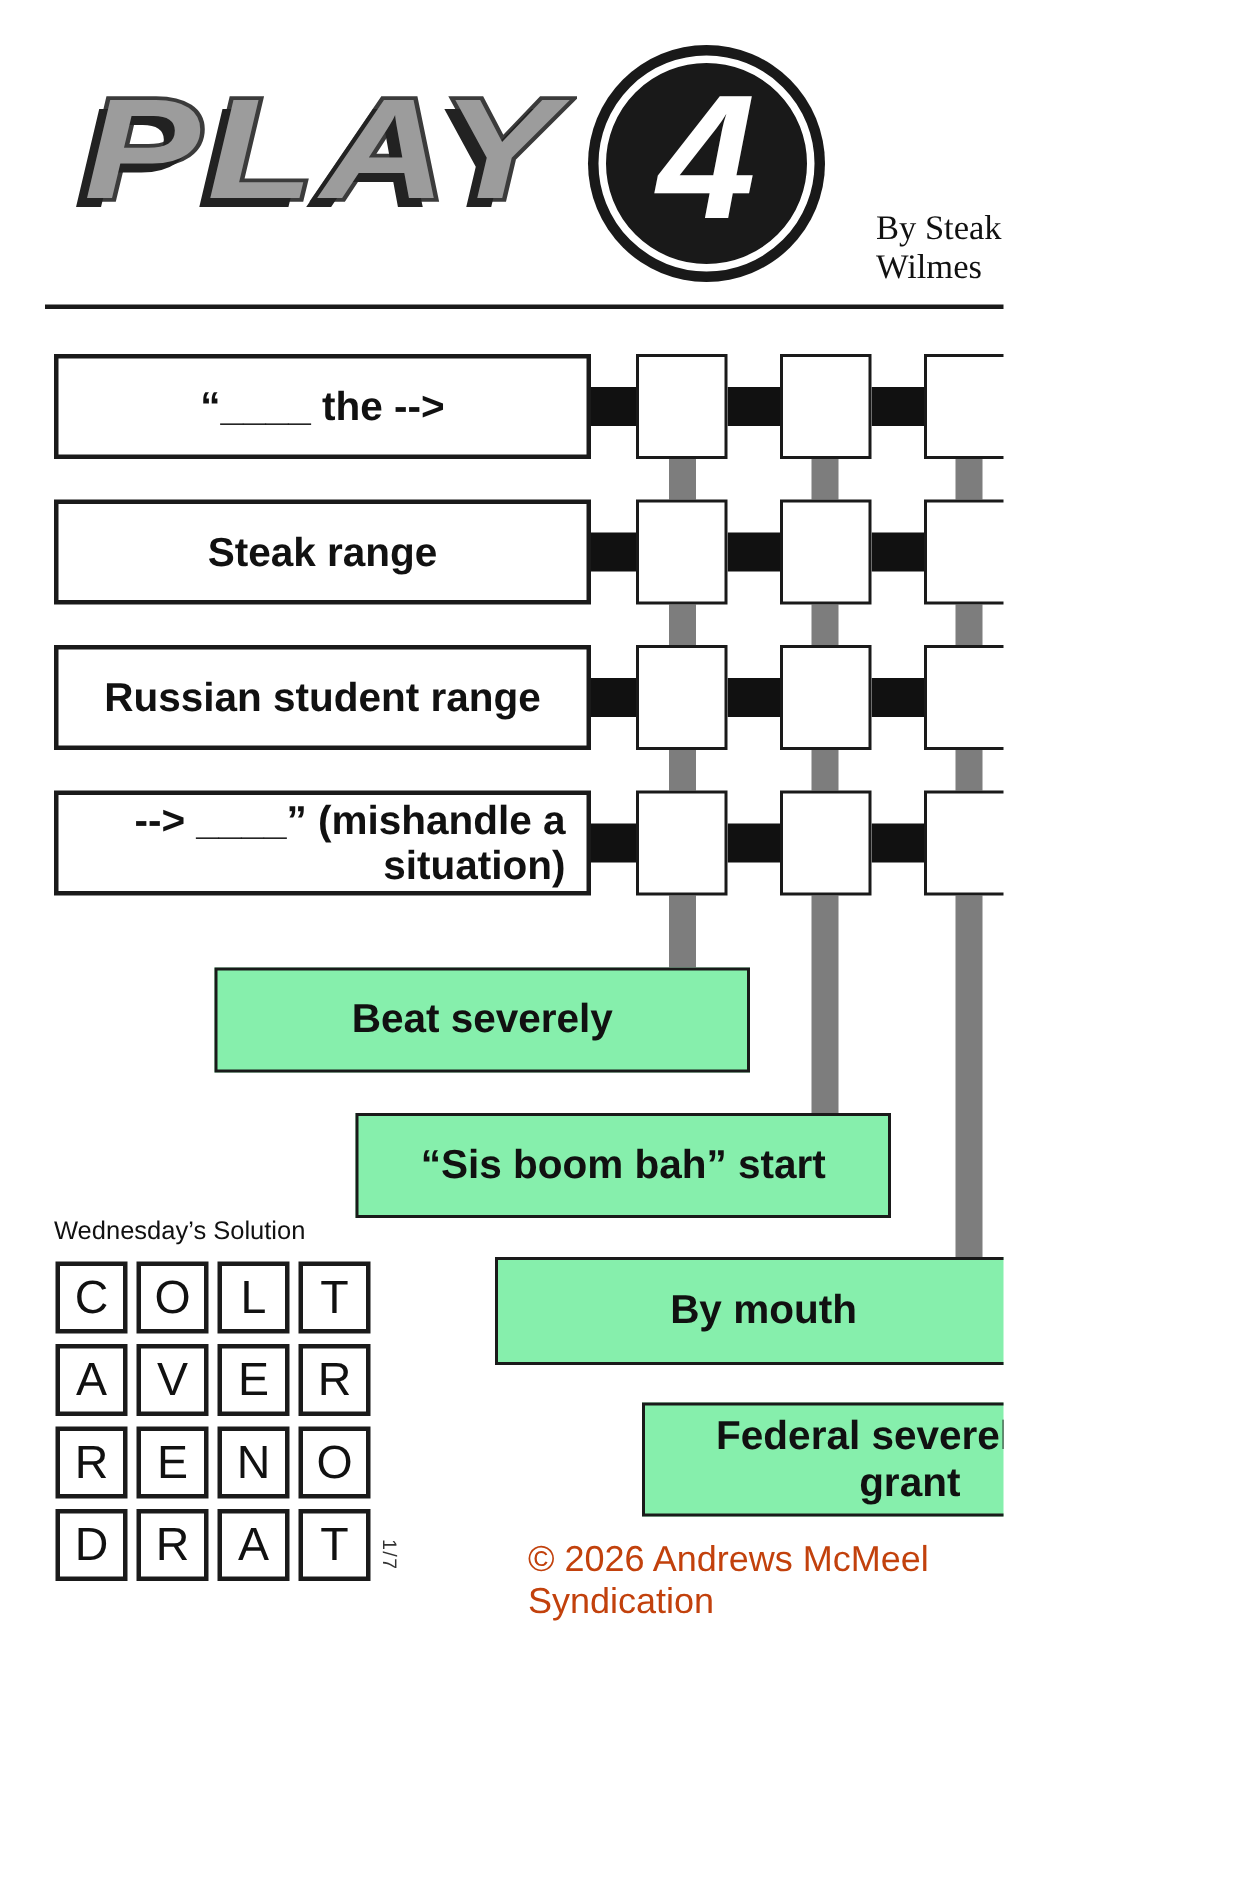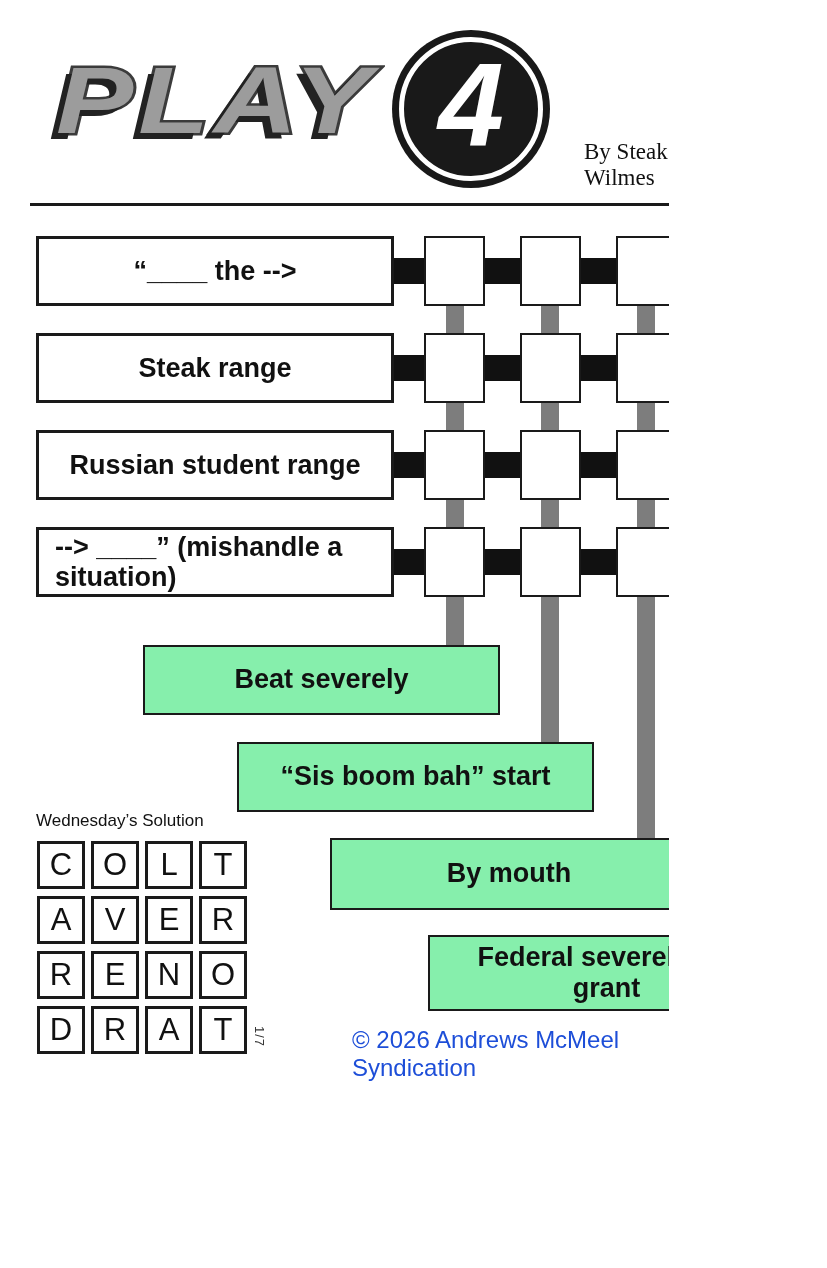--- a/index.html
+++ b/index.html
@@ -24,40 +24,40 @@
     font-size:118px; font-weight:bold; font-style:italic; color:#ffffff; padding-bottom:8px; }
 
   .byline { position:absolute; left:584px; top:139px; font-family:"Liberation Serif", serif;
     font-size:23px; color:#111; }
 
   .divider { position:absolute; left:30px; top:203px; width:767px; height:3px; background:#1a1a1a; }
 
   
   .clue-box { position:absolute; left:36px; width:358px; height:70px; background:#fff;
     border:3px solid #1a1a1a; display:flex; align-items:center; justify-content:center;
-    text-align:left; font-weight:bold; font-size:27px; line-height:1.12; padding:0 14px; z-index:2; }
+    text-align:right; font-weight:bold; font-size:27px; line-height:1.12; padding:0 14px; z-index:2; }
 
   
   .cell { position:absolute; width:61px; height:70px; background:#ffffff; border:2px solid #1a1a1a; z-index:2; }
   .hconn { position:absolute; height:26px; background:#111; z-index:1; }
   .vbar { position:absolute; width:18px; background:#7d7d7d; z-index:0; }
 
   
   .down-box { position:absolute; background:#86efac; border:2px solid #1a1a1a;
     display:flex; align-items:center; justify-content:center; text-align:center;
     font-weight:bold; font-size:27px; line-height:1.15; padding:0 18px; z-index:3; }
 
   .vlabel { position:absolute; writing-mode:vertical-rl; font-size:13px; color:#333; letter-spacing:1px; }
 
   
   .sol-label { position:absolute; left:36px; top:811px; font-size:17px; color:#111; }
   .sol-cell { position:absolute; width:48px; height:48px; border:3px solid #1a1a1a; background:#fff;
     display:flex; align-items:center; justify-content:center; font-size:31px; color:#111; }
 
-  .copyright { position:absolute; left:352px; top:1026px; font-size:24px; color:#1d4ed8; }
+  .copyright { position:absolute; left:352px; top:1026px; font-size:24px; color:#c2410c; }
 </style>
 </head>
 <body>
 
 <div class="page">
 
   <div class="logo">
     <span class="logo-play">PLAY</span>
     <div class="logo-circle">
       <div class="logo-ring"></div>

